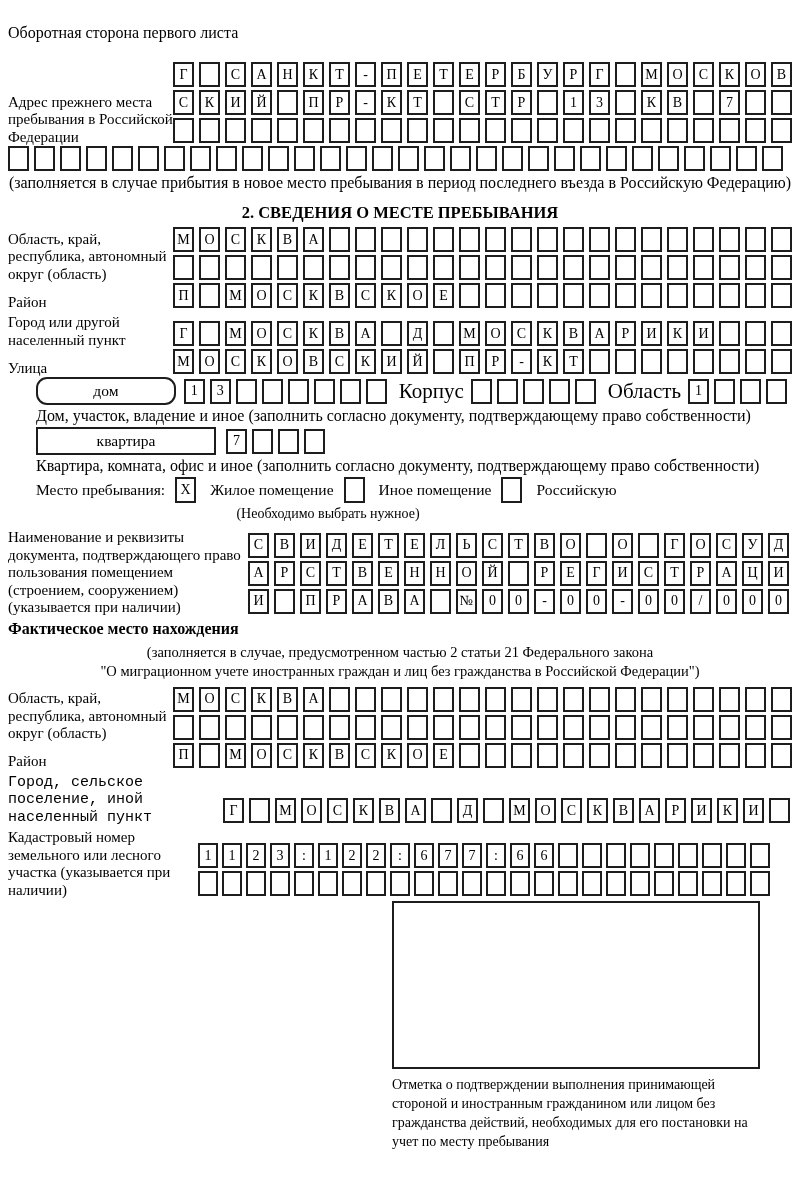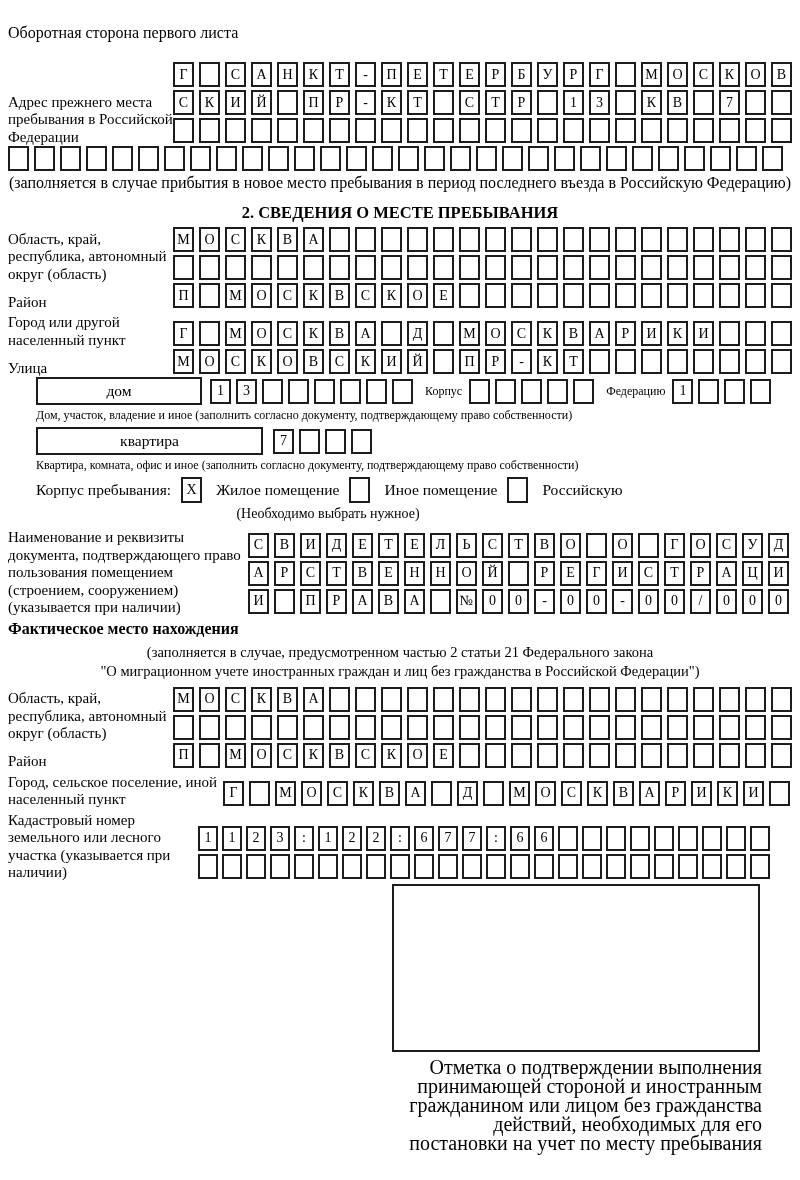--- a/index.html
+++ b/index.html
@@ -8,21 +8,21 @@
     width:800px; height:1180px; overflow:hidden;
     font-family:"Liberation Serif","DejaVu Serif",serif;
     color:#000;
   }
   .page { width:800px; height:1180px; padding:24px 8px 0 8px; overflow:hidden; }
 
   .header-note { text-align:left; font-size:16px; padding-right:56px; margin-bottom:20px; }
 
   .frow { display:flex; align-items:flex-end; }
   .flabel { flex:0 0 165px; font-size:15px; line-height:17.5px; padding-top:3px; }
-  .flabel--wide { flex:0 0 215px; }
+  .flabel--wide { flex:0 0 215px;font-family:Liberation Mono, monospace; }
   .flabel--doc { flex:0 0 240px; }
   .flabel--cad { flex:0 0 190px; }
 
   .cells { display:flex; margin-bottom:3px; }
   .cell {
     flex:0 0 21px; width:21px; height:25px;
     border:2px solid #1d1d1d; margin-right:5px;
     display:flex; align-items:center; justify-content:center;
     font-size:14px; line-height:1;
   }
@@ -33,36 +33,36 @@
   .section-title { text-align:center; font-weight:bold; font-size:16.5px; line-height:19px; margin:12px 0 5px 0; }
   .subhead { text-align:left; font-weight:bold; font-size:16px; line-height:20px; margin:2px 0 4px 0; }
   .subcaption { text-align:center; font-size:14.5px; line-height:19px; margin-bottom:6px; }
 
   .inline-row { display:flex; align-items:center; margin-left:28px; margin-bottom:2px; }
   .widebox {
     border:2px solid #1d1d1d; height:28px;
     display:flex; align-items:center; justify-content:center;
     font-size:15.5px;
   }
-  .widebox--house { width:166px; margin-right:8px; }
-  .widebox--apt { width:227px; margin-right:10px; }
-  .inline-label { font-size:12px; margin:0 7px; white-space:nowrap; }
-  .left-caption { font-size:12px; line-height:17px; margin:0 0 3px 28px; }
+  .widebox--house { width:166px; margin-right:8px;border-radius:11px; }
+  .widebox--apt { width:180px; margin-right:10px; }
+  .inline-label { font-size:21px; margin:0 7px; white-space:nowrap; }
+  .left-caption { font-size:16px; line-height:17px; margin:0 0 3px 28px; }
 
   .check-row { display:flex; align-items:center; margin:3px 0 2px 28px; font-size:15.5px; }
   .checkbox {
     width:21px; height:26px; border:2px solid #1d1d1d;
     margin:0 14px 0 10px; flex:0 0 21px;
     display:flex; align-items:center; justify-content:center; font-size:14px;
   }
   .check-note { width:640px; text-align:center; font-size:14px; line-height:17px; margin-bottom:4px; }
 
   .stamp-wrap { margin-left:384px; width:375px; margin-top:2px; }
   .stamp-box { border:2px solid #1d1d1d; width:368px; height:168px; margin-bottom:6px; background:#fff; }
-  .stamp-caption { font-size:20px; line-height:19px; text-align:right; width:370px; }
+  .stamp-caption { font-size:14px; line-height:19px; text-align:left; width:370px; }
 </style>
 </head>
 <body>
 
 <div class="page">
 
   <div class="header-note">Оборотная сторона первого листа</div>
 
   <div class="frow">
     <div class="flabel">Адрес прежнего места пребывания в Российской Федерации</div>
@@ -344,21 +344,21 @@
         <span class="cell"></span>
       </div>
     <span class="inline-label">Корпус</span>
     <div class="cells" style="margin-bottom:0">
         <span class="cell"></span>
         <span class="cell"></span>
         <span class="cell"></span>
         <span class="cell"></span>
         <span class="cell"></span>
       </div>
-    <span class="inline-label">Федерацию</span>
+    <span class="inline-label">Область</span>
     <div class="cells" style="margin-bottom:0">
         <span class="cell">1</span>
         <span class="cell"></span>
         <span class="cell"></span>
         <span class="cell"></span>
       </div>
   </div>
   <div class="left-caption">Дом, участок, владение и иное (заполнить согласно документу, подтверждающему право собственности)</div>
 
   <div class="inline-row">
@@ -366,21 +366,21 @@
     <div class="cells" style="margin-bottom:0">
         <span class="cell">7</span>
         <span class="cell"></span>
         <span class="cell"></span>
         <span class="cell"></span>
       </div>
   </div>
   <div class="left-caption">Квартира, комната, офис и иное (заполнить согласно документу, подтверждающему право собственности)</div>
 
   <div class="check-row">
-    <span>Корпус пребывания:</span>
+    <span>Место пребывания:</span>
     <span class="checkbox">X</span>
     <span>Жилое помещение</span>
     <span class="checkbox"></span>
     <span>Иное помещение</span>
     <span class="checkbox"></span>
     <span>Российскую</span>
   </div>
   <div class="check-note">(Необходимо выбрать нужное)</div>
 
   <div class="frow">

